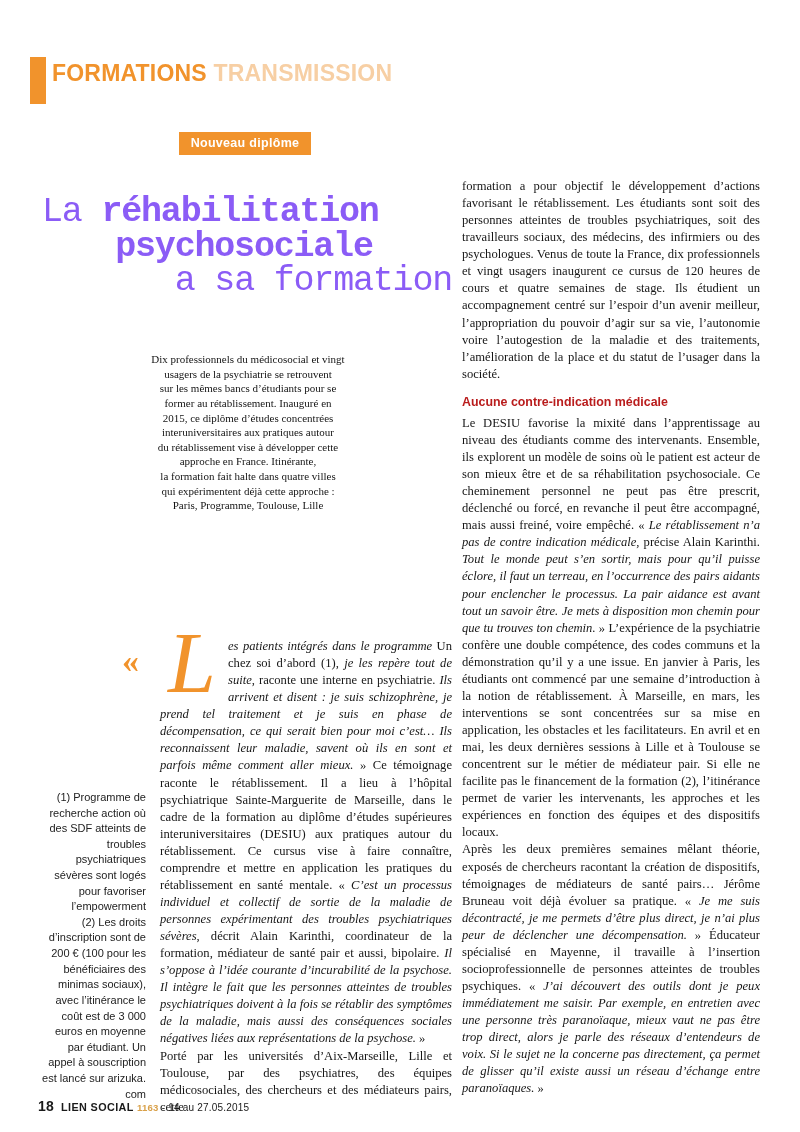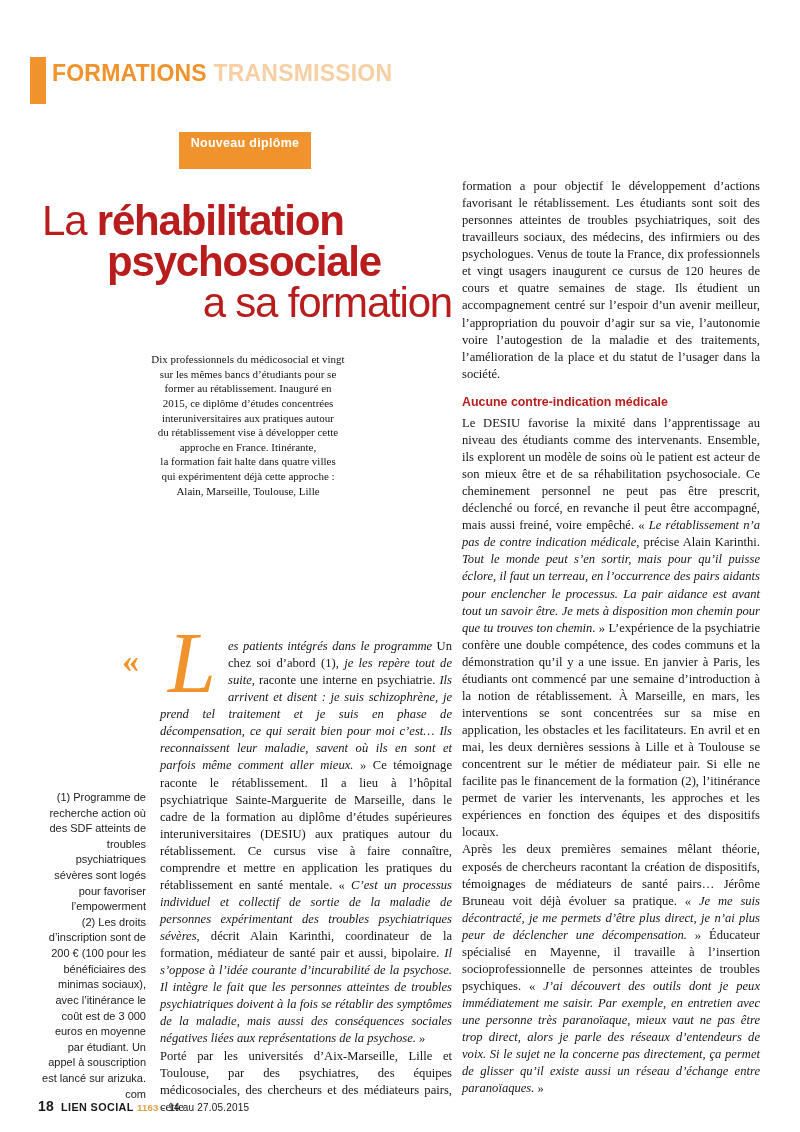--- a/index.html
+++ b/index.html
@@ -54,32 +54,32 @@
     text-align: center;
   }
   .badge {
     display: inline-block;
     background: #f1932c;
     color: #ffffff;
     font-family: "Liberation Sans", sans-serif;
     font-weight: bold;
     font-size: 12.5px;
     letter-spacing: 0.3px;
-    padding: 4px 12px 19px 12px;
+    padding: 4px 12px 5px 12px;
   }
 
   .headline {
     position: absolute;
     left: 42px;
     top: 172px;
     width: 412px;
-    font-family: Liberation Sans, sans-serif;
-    font-size: 42px;
+    font-family: Liberation Mono, monospace;
+    font-size: 35px;
     line-height: 0.98;
-    color: #b91c1c;
+    color: #8b5cf6;
     letter-spacing: -1.2px;
   }
   .headline .ln { display: block; white-space: nowrap; }
   .headline .ln1 { text-align: left; }
   .headline .ln2 { text-align: center; padding-right: 8px; }
   .headline .ln3 { text-align: right; padding-right: 2px; }
   .hl-light { font-weight: normal; }
   .hl-bold  { font-weight: bold; }
 
   .chapo {
@@ -226,29 +226,30 @@
 </div>
 
 <h1 class="headline">
   <span class="ln ln1"><span class="hl-light">La </span><span class="hl-bold">réhabilitation</span></span>
   <span class="ln ln2 hl-bold">psychosociale</span>
   <span class="ln ln3 hl-light">a sa formation</span>
 </h1>
 
 <div class="chapo">
   <span class="ln">Dix professionnels du médicosocial et vingt</span>
+  <span class="ln">usagers de la psychiatrie se retrouvent</span>
   <span class="ln">sur les mêmes bancs d’étudiants pour se</span>
   <span class="ln">former au rétablissement. Inauguré en</span>
   <span class="ln">2015, ce diplôme d’études concentrées</span>
   <span class="ln">interuniversitaires aux pratiques autour</span>
   <span class="ln">du rétablissement vise à développer cette</span>
   <span class="ln">approche en France. Itinérante,</span>
   <span class="ln">la formation fait halte dans quatre villes</span>
   <span class="ln">qui expérimentent déjà cette approche :</span>
-  <span class="ln">Alain, Marseille, Toulouse, Lille</span>
+  <span class="ln">Paris, Programme, Toulouse, Lille</span>
 </div>
 
 <div class="dropcap-quote">«</div>
 <div class="dropcap-letter">L</div>
 
 <div class="body-left">
   <p><span class="indent-lines"></span><i class="q">es patients intégrés dans le programme</i><span> Un chez soi d’abord (1), </span><i class="q">je les repère tout de suite</i><span>, raconte une interne en psychiatrie. </span><i class="q">Ils arrivent et disent : je suis schizophrène, je prend tel traitement et je suis en phase de décompensation, ce qui serait bien pour moi c’est… Ils reconnaissent leur maladie, savent où ils en sont et parfois même comment aller mieux.</i><span> » Ce témoignage raconte le rétablissement. Il a lieu à l’hôpital psychiatrique Sainte-Marguerite de Marseille, dans le cadre de la formation au diplôme d’études supérieures interuniversitaires (DESIU) aux pratiques autour du rétablissement. Ce cursus vise à faire connaître, comprendre et mettre en application les pratiques du rétablissement en santé mentale. « </span><i class="q">C’est un processus individuel et collectif de sortie de la maladie de personnes expérimentant des troubles psychiatriques sévères</i><span>, décrit Alain Karinthi, coordinateur de la formation, médiateur de santé pair et aussi, bipolaire. </span><i class="q">Il s’oppose à l’idée courante d’incurabilité de la psychose. Il intègre le fait que les personnes atteintes de troubles psychiatriques doivent à la fois se rétablir des symptômes de la maladie, mais aussi des conséquences sociales négatives liées aux représentations de la psychose.</i><span> »</span></p>
   <p>Porté par les universités d’Aix-Marseille, Lille et Toulouse, par des psychiatres, des équipes médicosociales, des chercheurs et des médiateurs pairs, cette</p>
 </div>
 

